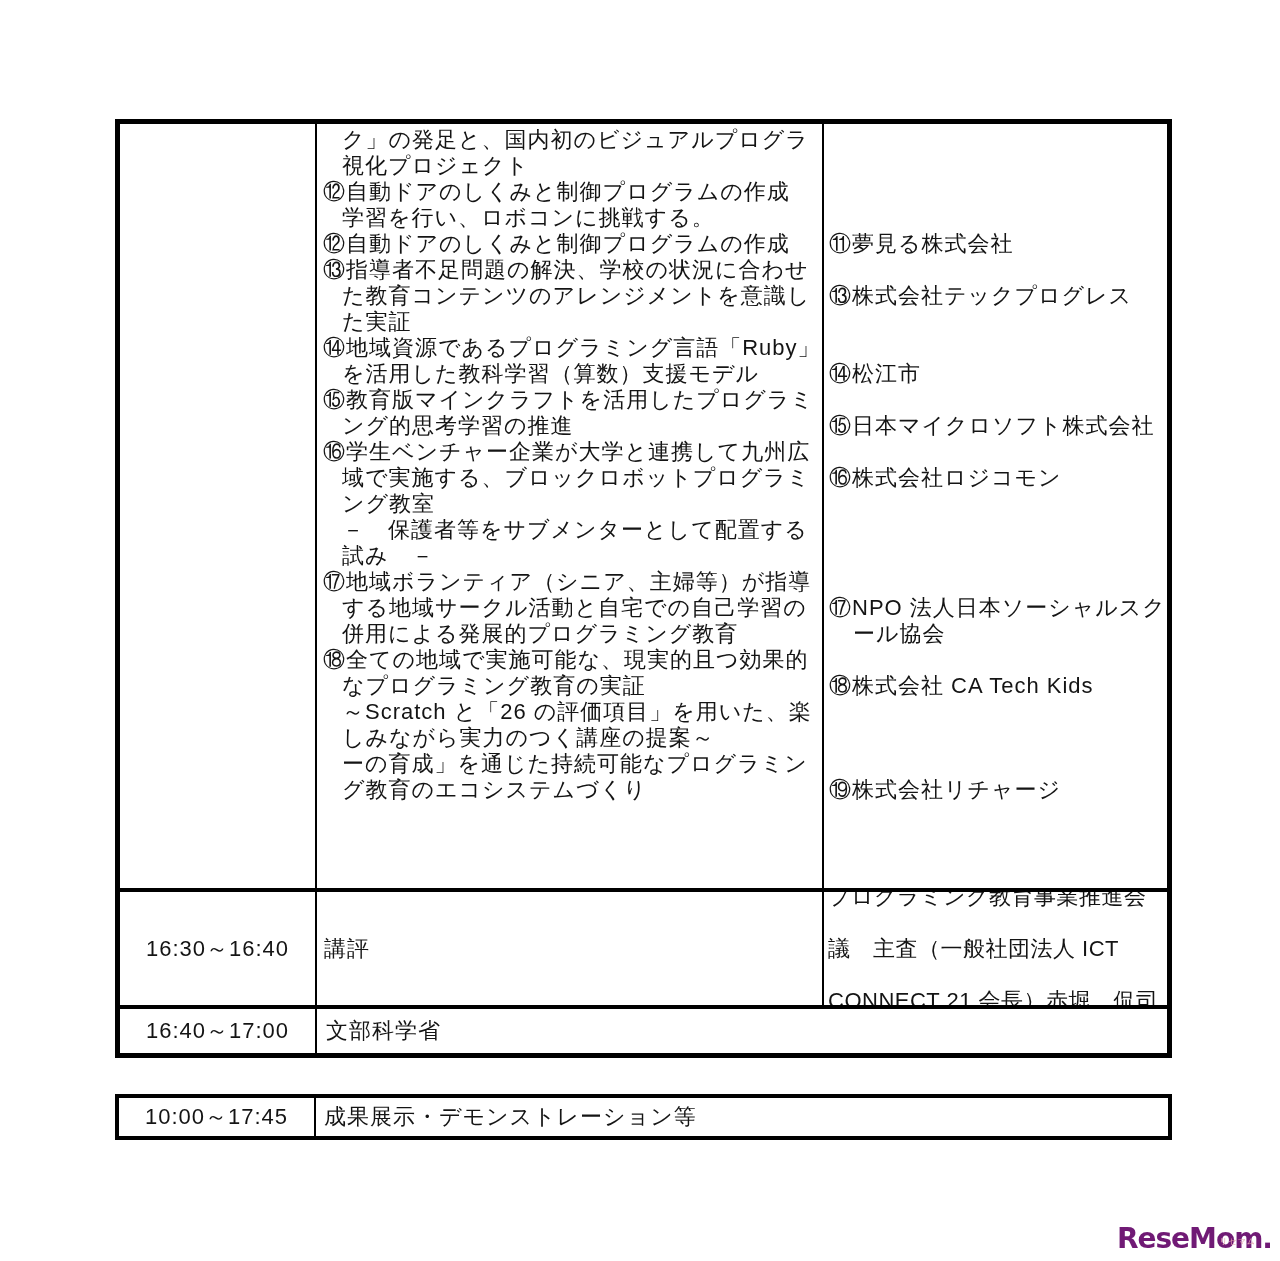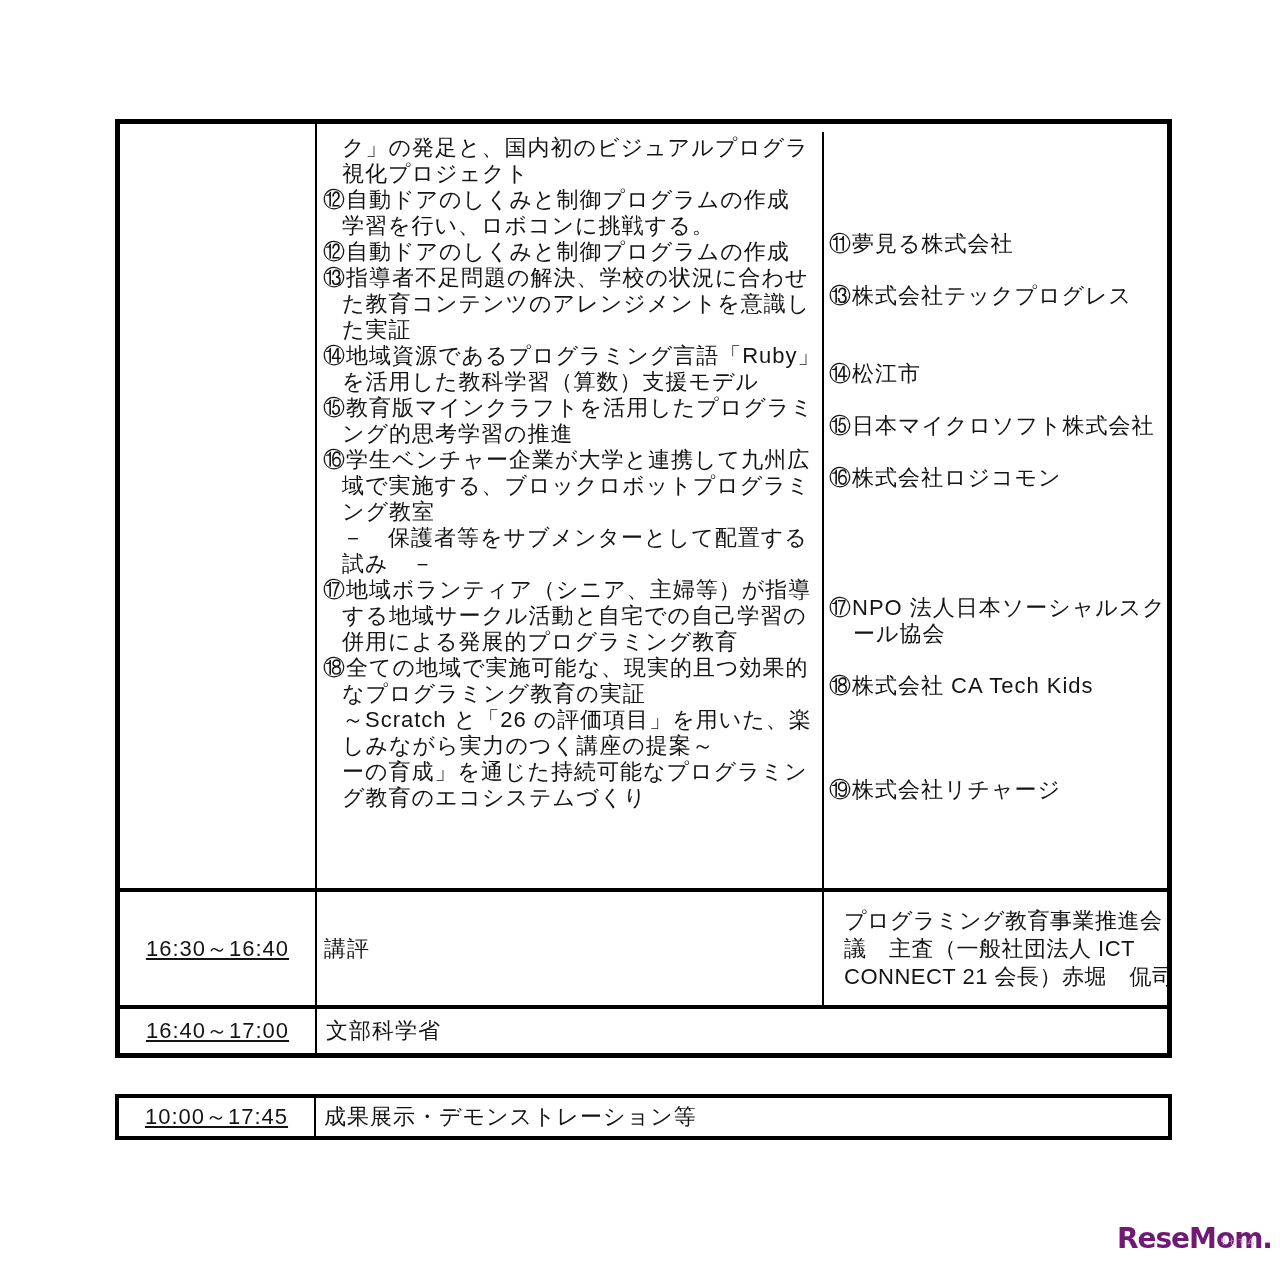--- a/index.html
+++ b/index.html
@@ -19,33 +19,33 @@
   }
   .row{display:flex;}
   .row-session{height:764px;}
   .row-review{height:113px;border-top:4px solid #000;}
   .row-mext{height:44px;border-top:4px solid #000;}
   .cell{box-sizing:border-box;overflow:hidden;}
   .c-time{width:197px;border-right:2px solid #000;display:flex;align-items:center;justify-content:center;}
   .c-content{width:507px;border-right:2px solid #000;}
   .c-org{flex:1;}
   .c-merged{flex:1;display:flex;align-items:center;}
-  .row-session .c-content{padding:3px 0 0 6px;margin-top:8px;}
+  .row-session .c-content{padding:3px 0 0 6px;}
   .row-session .c-org{padding:3px 0 0 5px;}
   .agenda-line{
     height:26px;line-height:26px;
     font-size:22px;letter-spacing:1px;
     white-space:pre;overflow:visible;
   }
   .agenda-line.hang{padding-left:19px;}
   .agenda-line.hang2{padding-left:24px;}
-  .time-text{font-size:22px;letter-spacing:1px;white-space:pre;text-decoration:underline;}
+  .time-text{font-size:22px;letter-spacing:1px;white-space:pre;}
   .plain-text{font-size:22px;letter-spacing:1px;white-space:pre;}
   .row-review .c-content{display:flex;align-items:center;padding-left:7px;}
-  .row-review .c-org{display:flex;flex-direction:column;justify-content:center;padding-left:20px;}
+  .row-review .c-org{display:flex;flex-direction:column;justify-content:center;padding-left:4px;gap:24px;}
   .org-review-line{height:28px;line-height:28px;font-size:22px;letter-spacing:0.5px;white-space:pre;}
   .row-mext .c-merged{padding-left:9px;}
   
   .exhibit-table{
     position:absolute;left:115px;top:1094px;
     width:1049px;height:38px;
     border:4px solid #000;background:#fff;
     display:flex;
   }
   .exhibit-table .c-time{width:197px;border-right:2px solid #000;}

